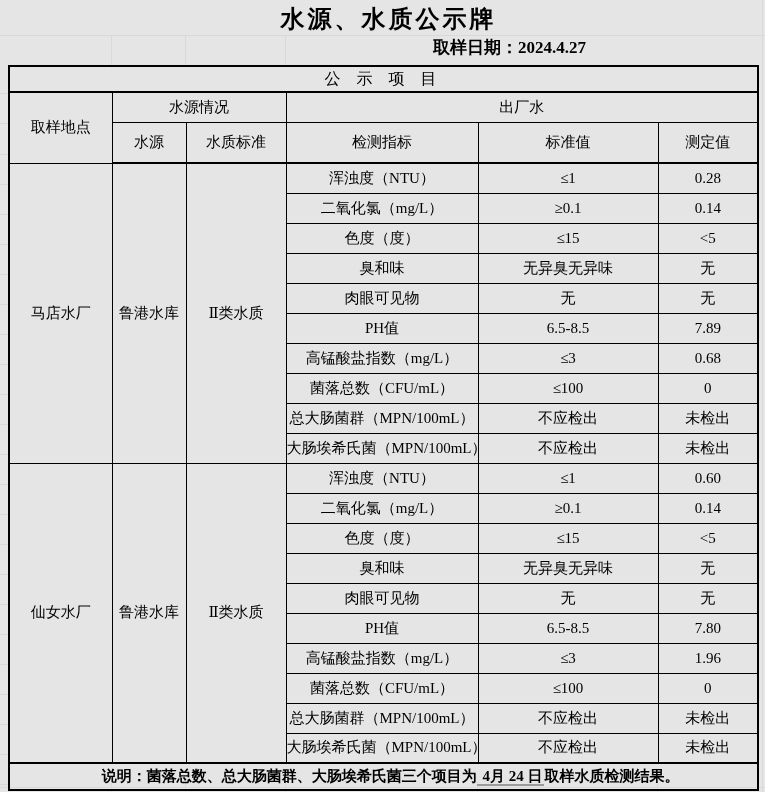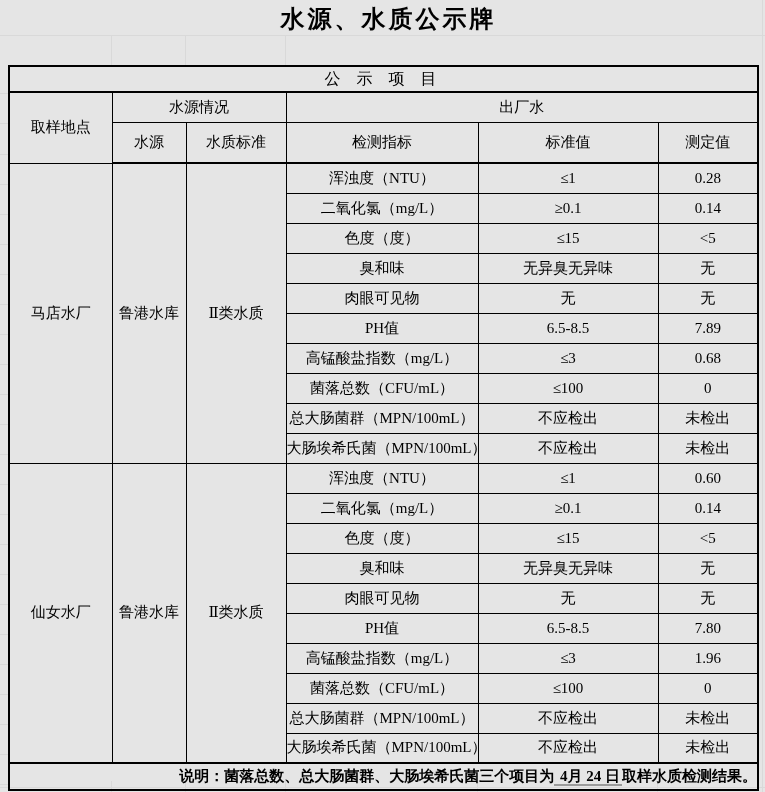--- a/index.html
+++ b/index.html
@@ -29,21 +29,21 @@
     border:1px solid #000;text-align:center;vertical-align:middle;
     font-size:15px;padding:0;white-space:nowrap;overflow:hidden;
   }
   tr.r-section{height:26px;}
   tr.r-section td{font-size:16px;letter-spacing:6px;border-bottom:2px solid #000;}
   tr.r-head1{height:30px;}
   tr.r-head2{height:41px;}
   tr.r-head2 td{border-bottom:2px solid #000;}
   tr.r-data{height:30px;}
   tr.r-note{height:27px;}
-  tr.r-note td{text-align:right;padding-left:14px;font-weight:bold;border-top:2px solid #000;}
+  tr.r-note td{text-align:center;padding-left:14px;font-weight:bold;border-top:2px solid #000;}
   .u-blank{border-bottom:2px solid #9a9a9a;padding:0 2px;}
 </style>
 </head>
 <body>
 
 <div class="canvas">
 
   <div>
     <div class="grid" style="left:0;top:35px;width:765px;height:1px;"></div>
     <div class="grid" style="left:0;top:787px;width:765px;height:1px;"></div>
@@ -56,20 +56,21 @@
     <div class="grid" style="left:285px;top:781px;width:1px;height:11px;"></div>
     <div class="grid" style="left:477px;top:781px;width:1px;height:11px;"></div>
     <div class="grid" style="left:657px;top:781px;width:1px;height:11px;"></div>
     <div class="grid" style="left:0;top:93px;width:8px;height:1px;"></div>
     <div class="grid" style="left:0;top:123px;width:8px;height:1px;"></div>
     <div class="grid-left-ticks"></div>
   </div>
 
   <div class="title">水源、水质公示牌</div>
 
+  <div class="date-line"><span>取样日期：</span><span>2024.4.27</span></div>
 
   <table class="notice">
     <colgroup>
       <col style="width:103px">
         <col style="width:74px">
         <col style="width:100px">
       <col style="width:192px">
         <col style="width:180px">
         <col style="width:100px">
     </colgroup>

